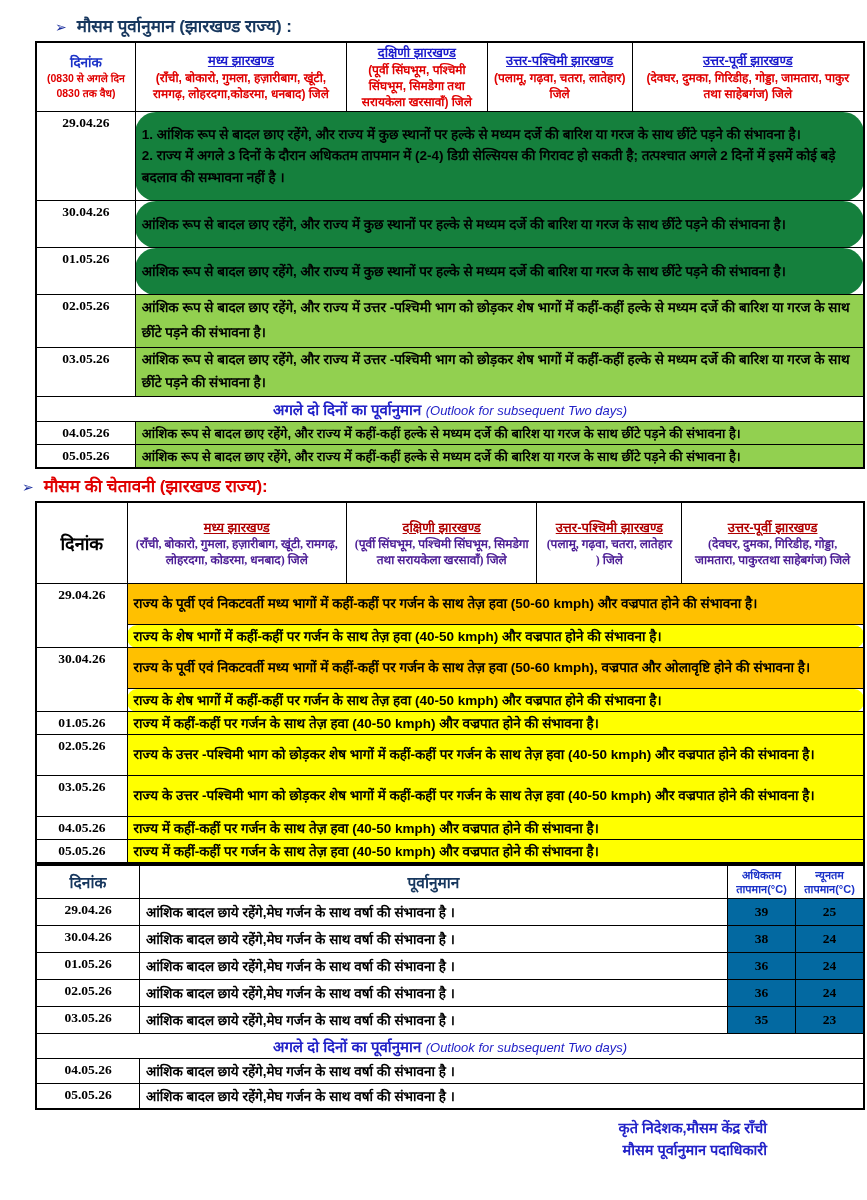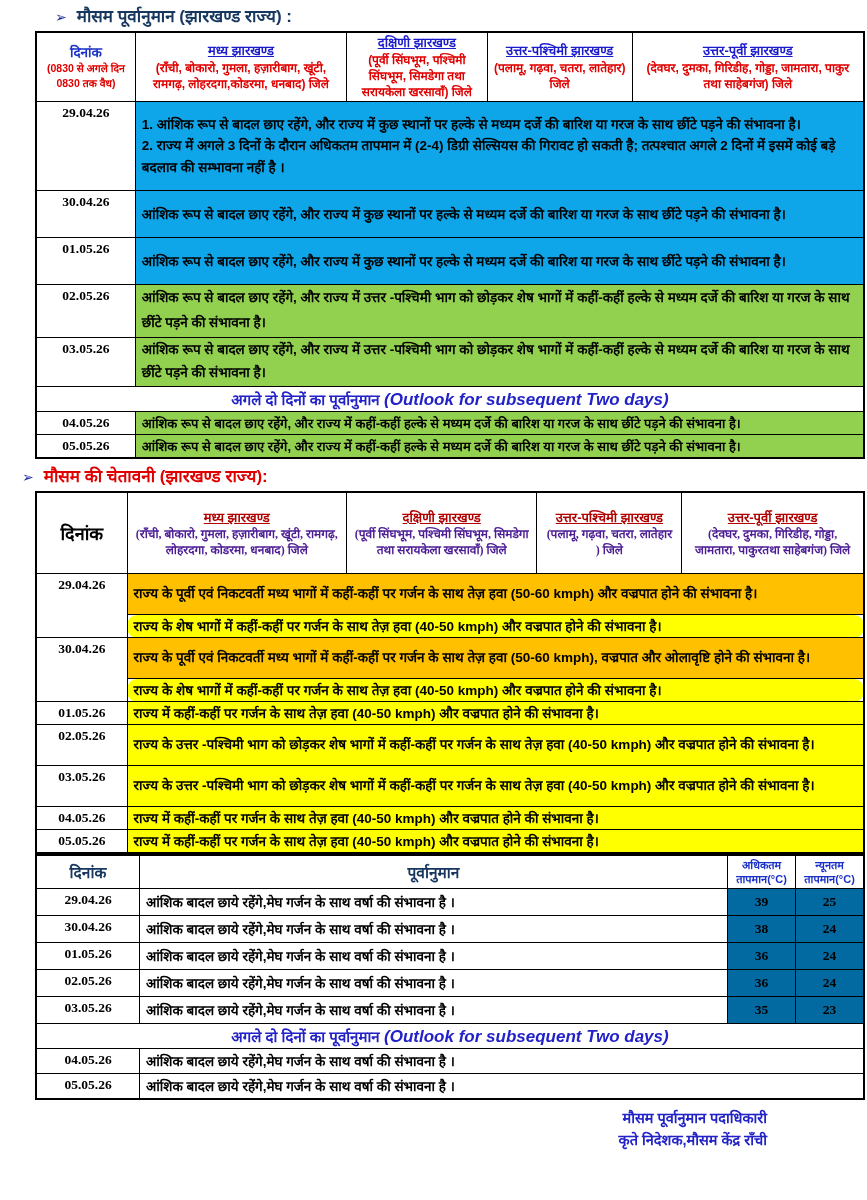--- a/index.html
+++ b/index.html
@@ -1,21 +1,21 @@
 <!DOCTYPE html>
 <html><head>
 <meta charset="utf-8">
 <style>
   html,body{margin:0;padding:0;background:#fff;}
   body{
     width:867px;height:1200px;overflow:hidden;
     font-family:"Liberation Sans","DejaVu Sans",sans-serif;
     color:#000;
   }
-  .page{padding-top:2px;}
+  .page{padding-top:12px;}
   .sec-title{
     font-weight:bold;font-size:17px;line-height:1.25;
     margin:4px 0 4px 55px;letter-spacing:0;
   }
   .sec-title .bullet{color:#1c2f9e;font-size:14px;margin-right:10px;}
   .t1-title{color:#17375e;}
   .t2-title{color:#e00000;margin-top:7px;margin-left:22px;}
   .t3-title{color:#00a33d;margin-top:8px;margin-left:30px;}
 
   table{
@@ -25,41 +25,41 @@
   }
   td{border:1px solid #000;padding:1px 6px;vertical-align:middle;word-wrap:break-word;}
 
   
   .date-cell{
     font-family:"Liberation Serif","DejaVu Serif",serif;
     font-weight:bold;font-size:13.5px;text-align:center;
     vertical-align:top;background:#fff;padding-top:3px;margin-top:36px;
   }
   .desc{font-weight:bold;font-size:13.5px;color:#000;}
-  .bg-green{background:#0ea5e9;}
+  .bg-green{background:#15803d;border-radius:21px;}
   .bg-lgreen{background:#92d050;}
   .bg-orange{background:#ffc000;}
   .bg-yellow{background:#ffff00;}
 
   
   .t1 .hdr{height:62px;text-align:center;background:#fff;}
   .t1 .date-hdr .lbl{color:#1b32c8;font-weight:bold;font-size:13.5px;display:block;}
   .t1 .date-hdr .note{color:#e00000;font-weight:bold;font-size:10.5px;display:block;line-height:1.5;}
   .region-name{display:block;font-weight:bold;font-size:13px;text-decoration:underline;line-height:1.35;}
   .districts{display:block;font-weight:bold;font-size:12px;line-height:1.35;}
   .t1 .region-name{color:#1b1bcc;}
   .t1 .districts{color:#e00000;}
   .t1 .r0{height:86px;line-height:1.62;}
   .t1 .r1,.t1 .r2{height:44px;line-height:1.75;}
   .t1 .r3{height:50px;line-height:1.85;}
   .t1 .r4{height:42px;line-height:1.7;}
   .t1 .or{height:20px;font-size:13px;}
   .outlook-cell{background:#fff;text-align:center;height:22px;padding:1px;}
   .outlook-hindi{color:#2222c8;font-weight:bold;font-size:15px;}
-  .outlook-eng{color:#2222c8;font-style:italic;font-size:17px;font-weight:bold;}
+  .outlook-eng{color:#2222c8;font-style:italic;font-size:13px;font-weight:normal;}
 
   
   .t2 .hdr{height:78px;text-align:center;background:#fff;}
   .t2 .date-hdr{color:#000;font-weight:bold;font-size:18px;text-align:center;vertical-align:middle;}
   .t2 .region-name{color:#b00000;}
   .t2 .districts{color:#4c1d95;font-family:Liberation Serif, serif;}
   .t2 .sev2{height:38px;line-height:1.5;}
   .t2 .sev1{height:20px;line-height:1.45;border-radius:10px;}
   .t2 .y2{height:38px;line-height:1.5;}
   .t2 .y1{height:20px;line-height:1.45;}
@@ -289,17 +289,17 @@
       <td colspan="3" class="row-text or-text">आंशिक बादल छाये रहेंगे,मेघ गर्जन के साथ वर्षा की संभावना है ।</td>
     </tr>
     <tr>
       <td class="date-cell">05.05.26</td>
       <td colspan="3" class="row-text or-text">आंशिक बादल छाये रहेंगे,मेघ गर्जन के साथ वर्षा की संभावना है ।</td>
     </tr>
   </tbody>
     </table>
 
   <div class="signature">
+    <div>कृते निदेशक,मौसम केंद्र  राँची</div>
     <div>मौसम  पूर्वानुमान पदाधिकारी</div>
-    <div>कृते निदेशक,मौसम केंद्र  राँची</div>
   </div>
 
 </div>
 
 </body></html>

